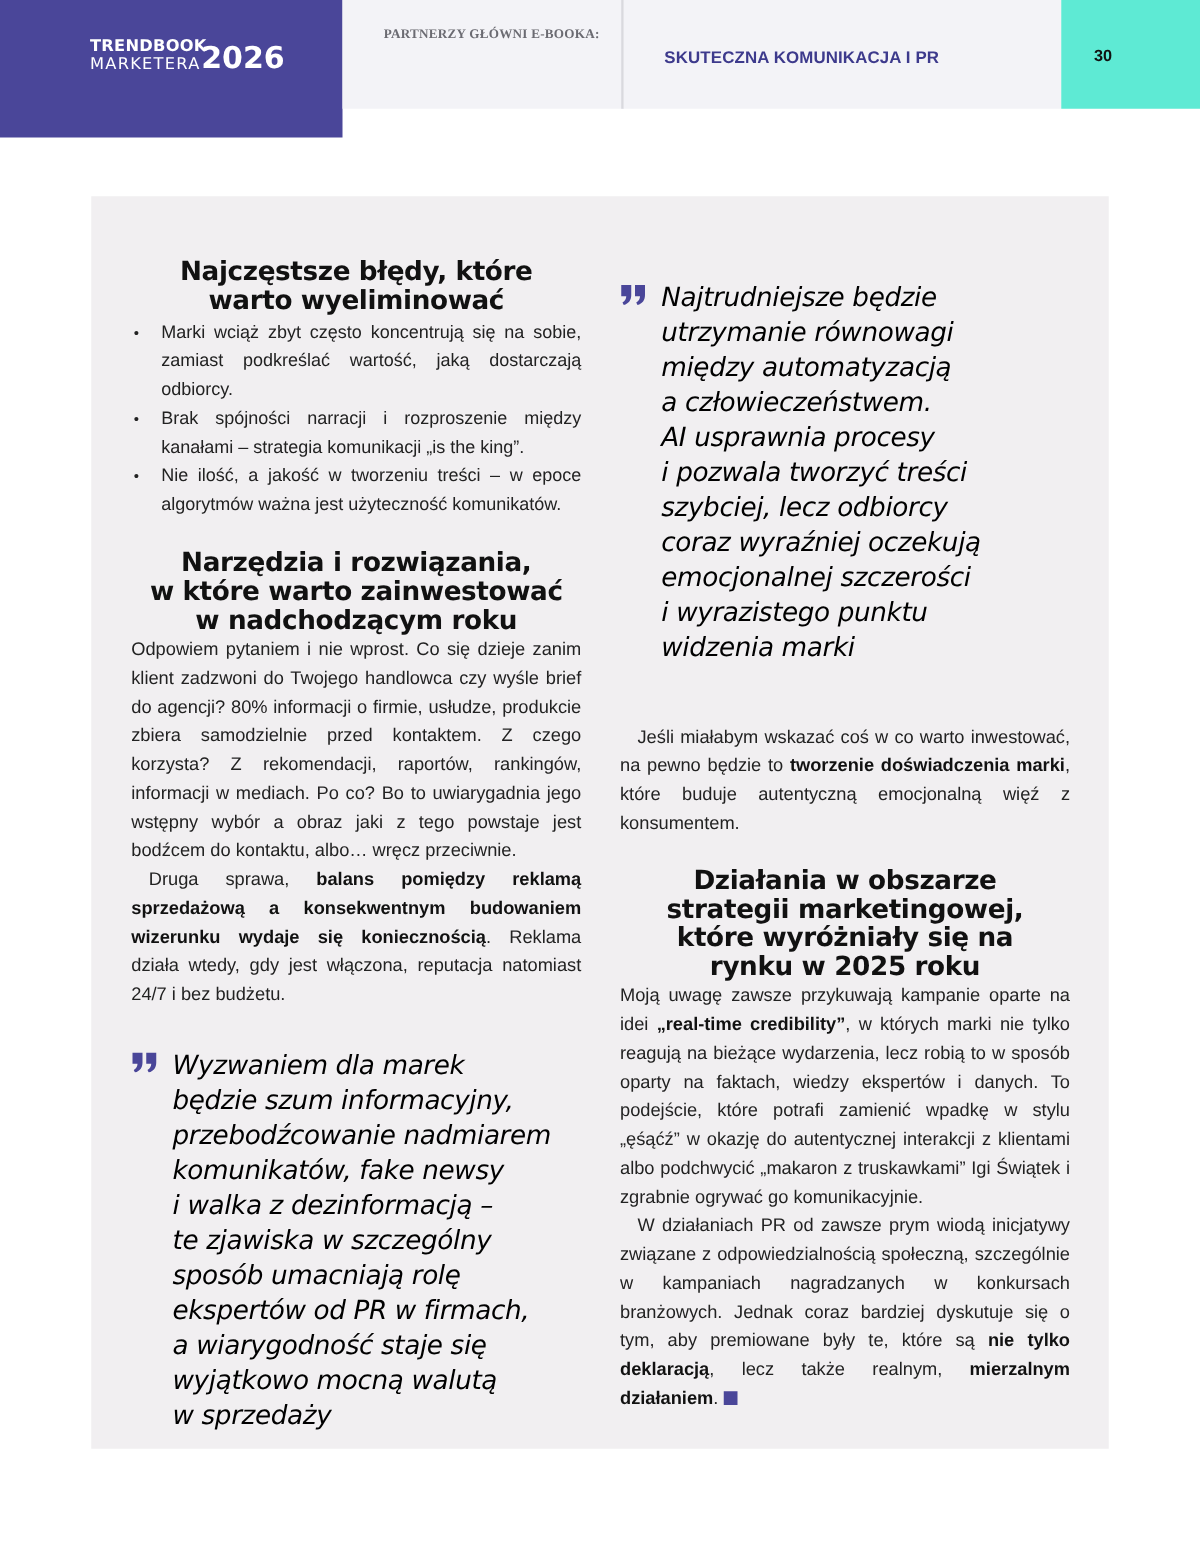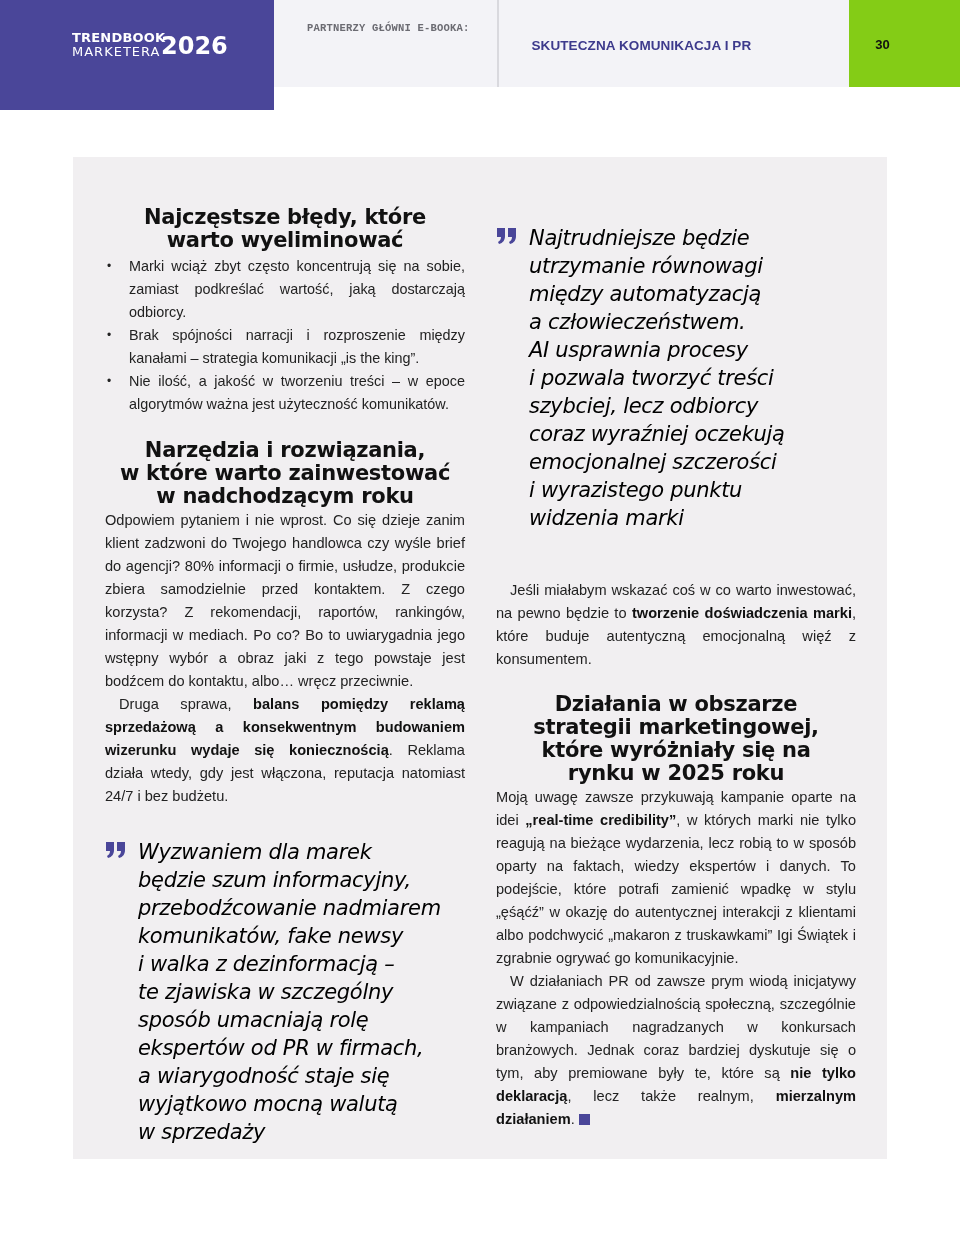--- a/index.html
+++ b/index.html
@@ -7,24 +7,24 @@
   body { position: relative; font-family: "DejaVu Sans", sans-serif; color: #1a1a1a; }
 
   
   .header { position: absolute; left: 0; top: 0; width: 960px; height: 87px; display: flex; }
   .brand { width: 282px; height: 110px; background: #4a4699; position: relative; }
   .brand-words { position: absolute; left: 72px; top: 31px; color: #fff; line-height: 14px; }
   .brand-top { font-family: "DejaVu Sans", sans-serif; font-weight: 700; font-size: 13px; letter-spacing: 0.2px; display: block; }
   .brand-bottom { font-family: "DejaVu Sans", sans-serif; font-weight: 400; font-size: 13px; letter-spacing: 1px; display: block; }
   .brand-year { position: absolute; left: 161px; top: 26px; color: #fff; font-family: "DejaVu Sans", sans-serif; font-weight: 700; font-size: 24px; line-height: 40px; letter-spacing: 0px; }
   .partners { width: 232px; height: 87px; background: #f3f3f7; position: relative; border-right: 2px solid #d9d9de; }
-  .partners-label { position: absolute; left: 33px; top: 22px; font-size: 10.5px; font-weight: 700; color: #6b6b72; letter-spacing: 0.2px; font-family: Liberation Mono, monospace; }
+  .partners-label { position: absolute; left: 33px; top: 22px; font-size: 10.5px; font-weight: 700; color: #6b6b72; letter-spacing: 0.2px; font-family: Liberation Serif, serif; }
   .section { width: 360px; height: 87px; background: #f3f3f7; position: relative; }
   .section-title { position: absolute; left: 32px; top: 38px; font-size: 13.5px; font-weight: 700; color: #3d3a8c; font-family: "Liberation Sans", sans-serif; letter-spacing: 0.1px; }
-  .pagenum-box { width: 114px; height: 87px; background: #84cc16; position: relative; }
+  .pagenum-box { width: 114px; height: 87px; background: #5eead4; position: relative; }
   .pagenum { position: absolute; left: 26px; top: 37px; font-size: 13px; font-weight: 700; color: #111; font-family: "Liberation Sans", sans-serif; }
 
   
   .panel { position: absolute; left: 73px; top: 157px; width: 814px; height: 1002px; background: #f1eff1; }
 
   .col { position: absolute; }
   .col-left { left: 105px; top: 206px; width: 360px; }
   .col-right { left: 496px; top: 200px; width: 360px; }
 
   h2.heading { font-family: "DejaVu Sans", sans-serif; font-weight: 700; font-size: 21px; line-height: 23px; color: #111; letter-spacing: -0.3px; text-align: center; }

